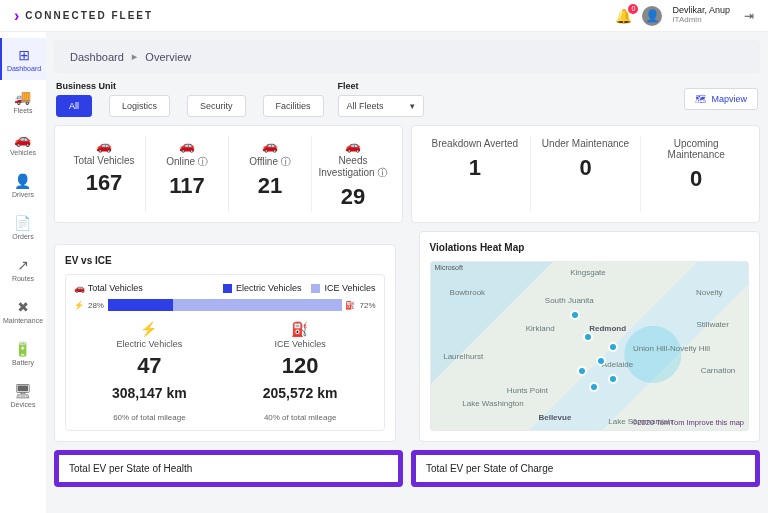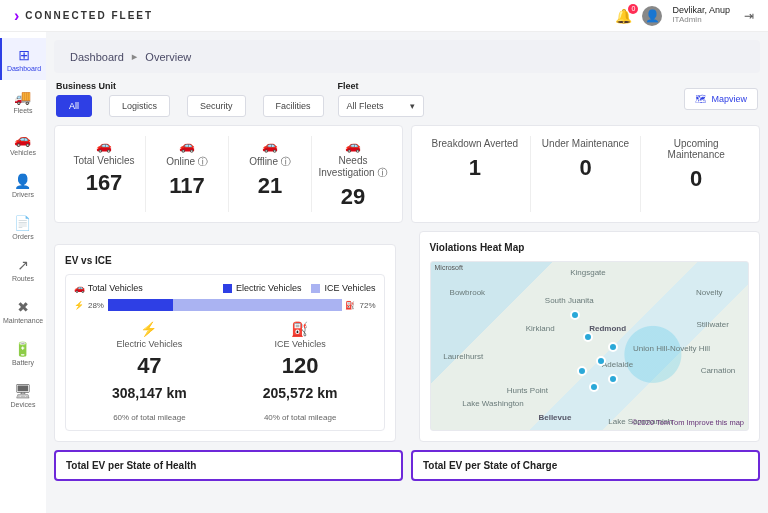--- a/index.html
+++ b/index.html
@@ -73,21 +73,21 @@
   .map { position: relative; width: 100%; height: 170px; border: 1px solid #e8e9ee; border-radius: 3px; overflow: hidden;
          background:
            radial-gradient(circle at 70% 55%, rgba(0,180,230,.18) 0 28px, transparent 29px),
            linear-gradient(135deg, #cde7ee 0 25%, #e8efe9 25% 55%, #d7ecf2 55% 70%, #e9f0ea 70% 100%);
   }
   .map-label { position: absolute; font-size: 8px; color: #6a7b7a; }
   .dot { position: absolute; width: 10px; height: 10px; border-radius: 50%; background: #2aa8d8; border: 2px solid #fff; }
   .map-copy { position: absolute; right: 4px; bottom: 3px; font-size: 7.5px; color: #637; }
 
   .bottom-row { display: flex; gap: 8px; margin-top: 8px; }
-  .strip-panel { flex: 1; background: #fff; border: 2px solid #6d28d9; border-radius: 4px; padding: 8px 10px; font-size: 10px; font-weight: 700; }
+  .strip-panel { flex: 1; background: #fff; border: 5px solid #6d28d9; border-radius: 4px; padding: 8px 10px; font-size: 10px; font-weight: 400; }
 </style>
 </head>
 <body>
 
 <div class="topbar">
   <div class="logo">
     <span class="logo-chev">›</span>
     <span class="logo-text">CONNECTED FLEET</span>
   </div>
   <div class="topbar-right">

